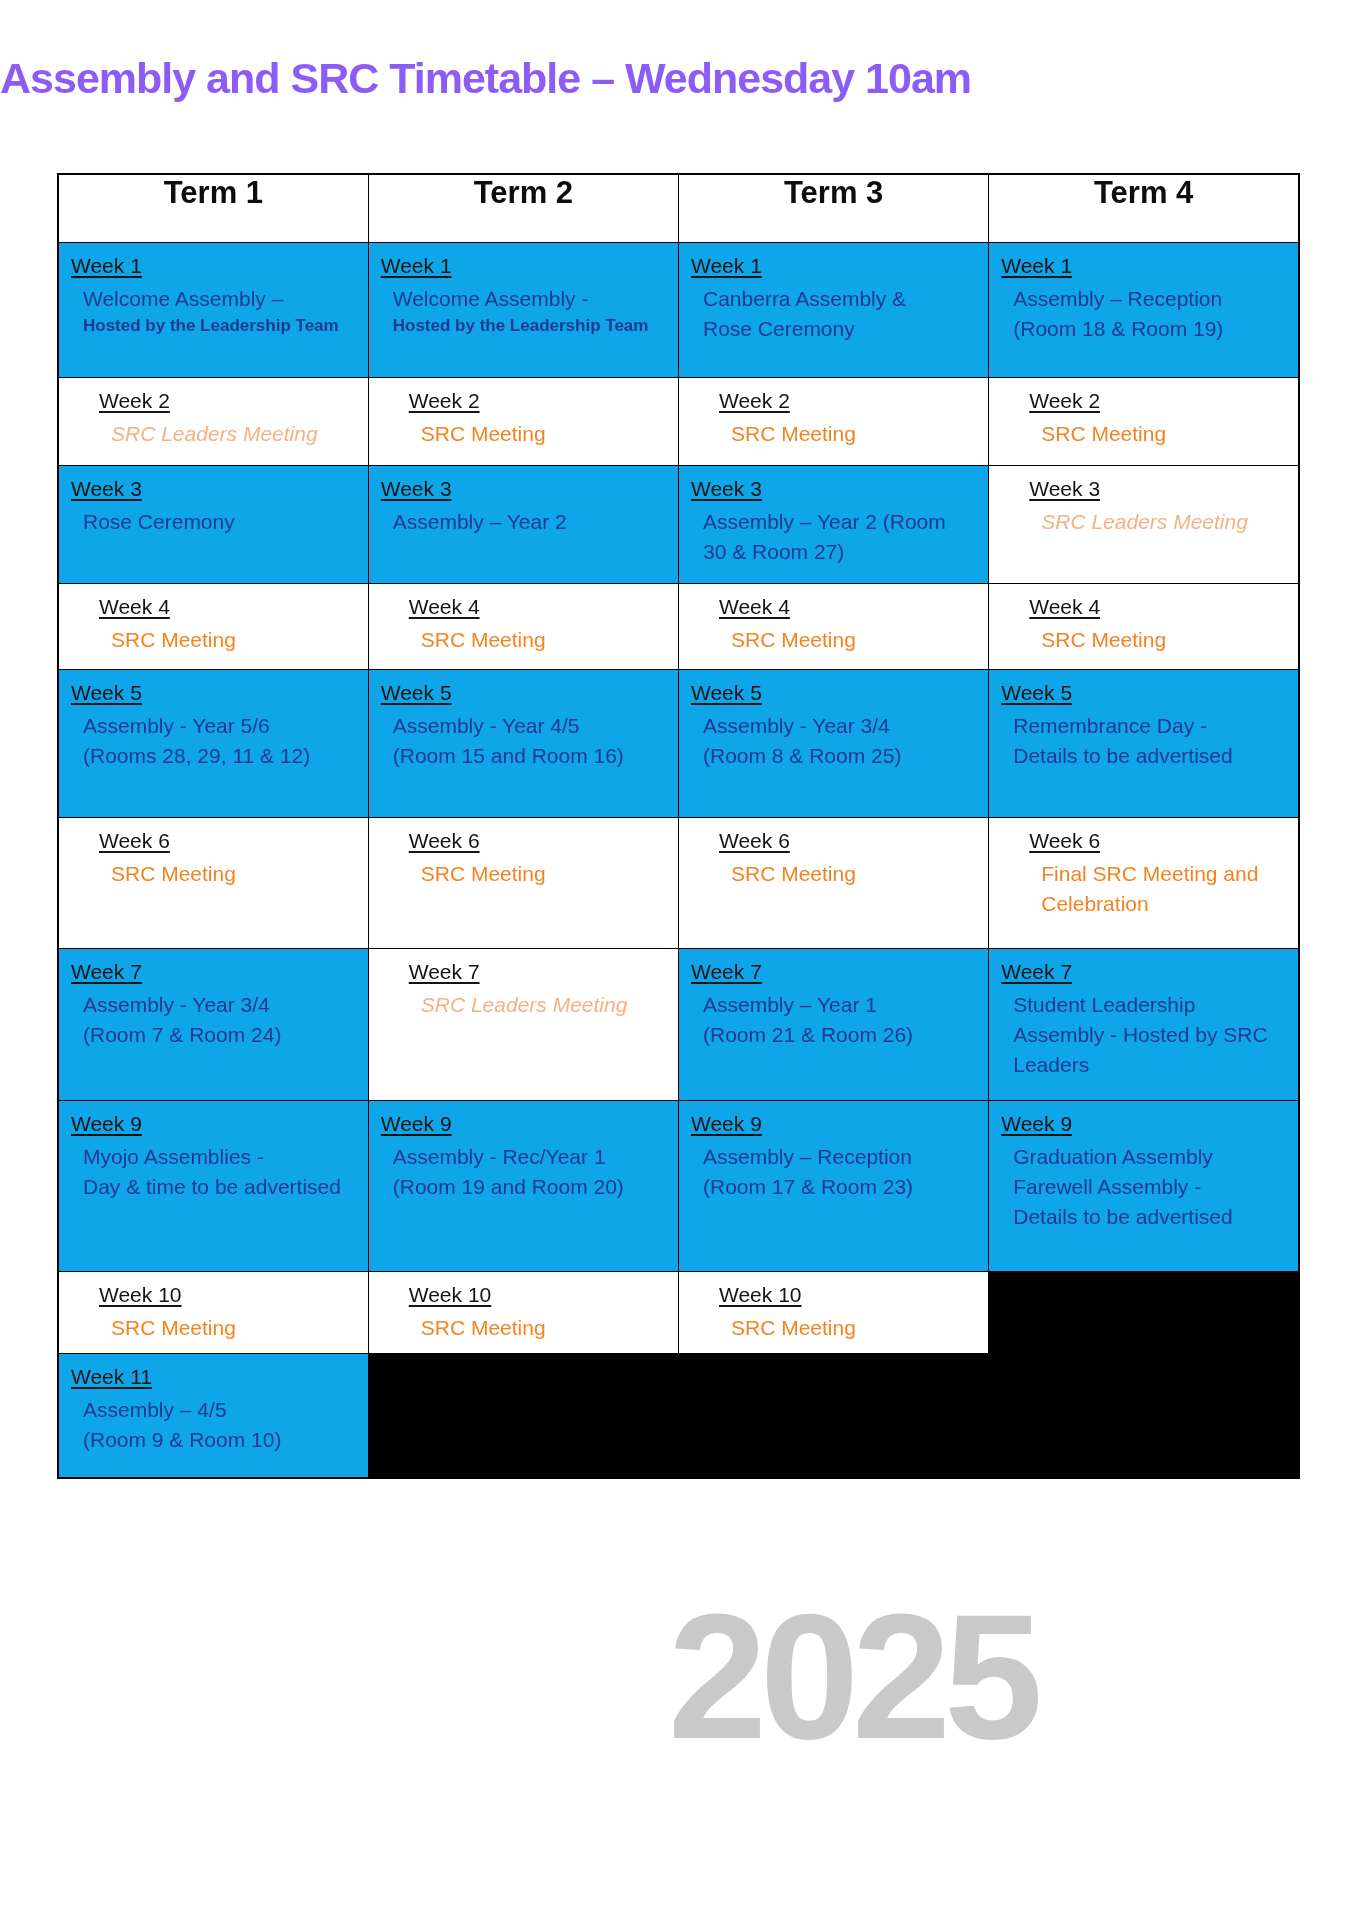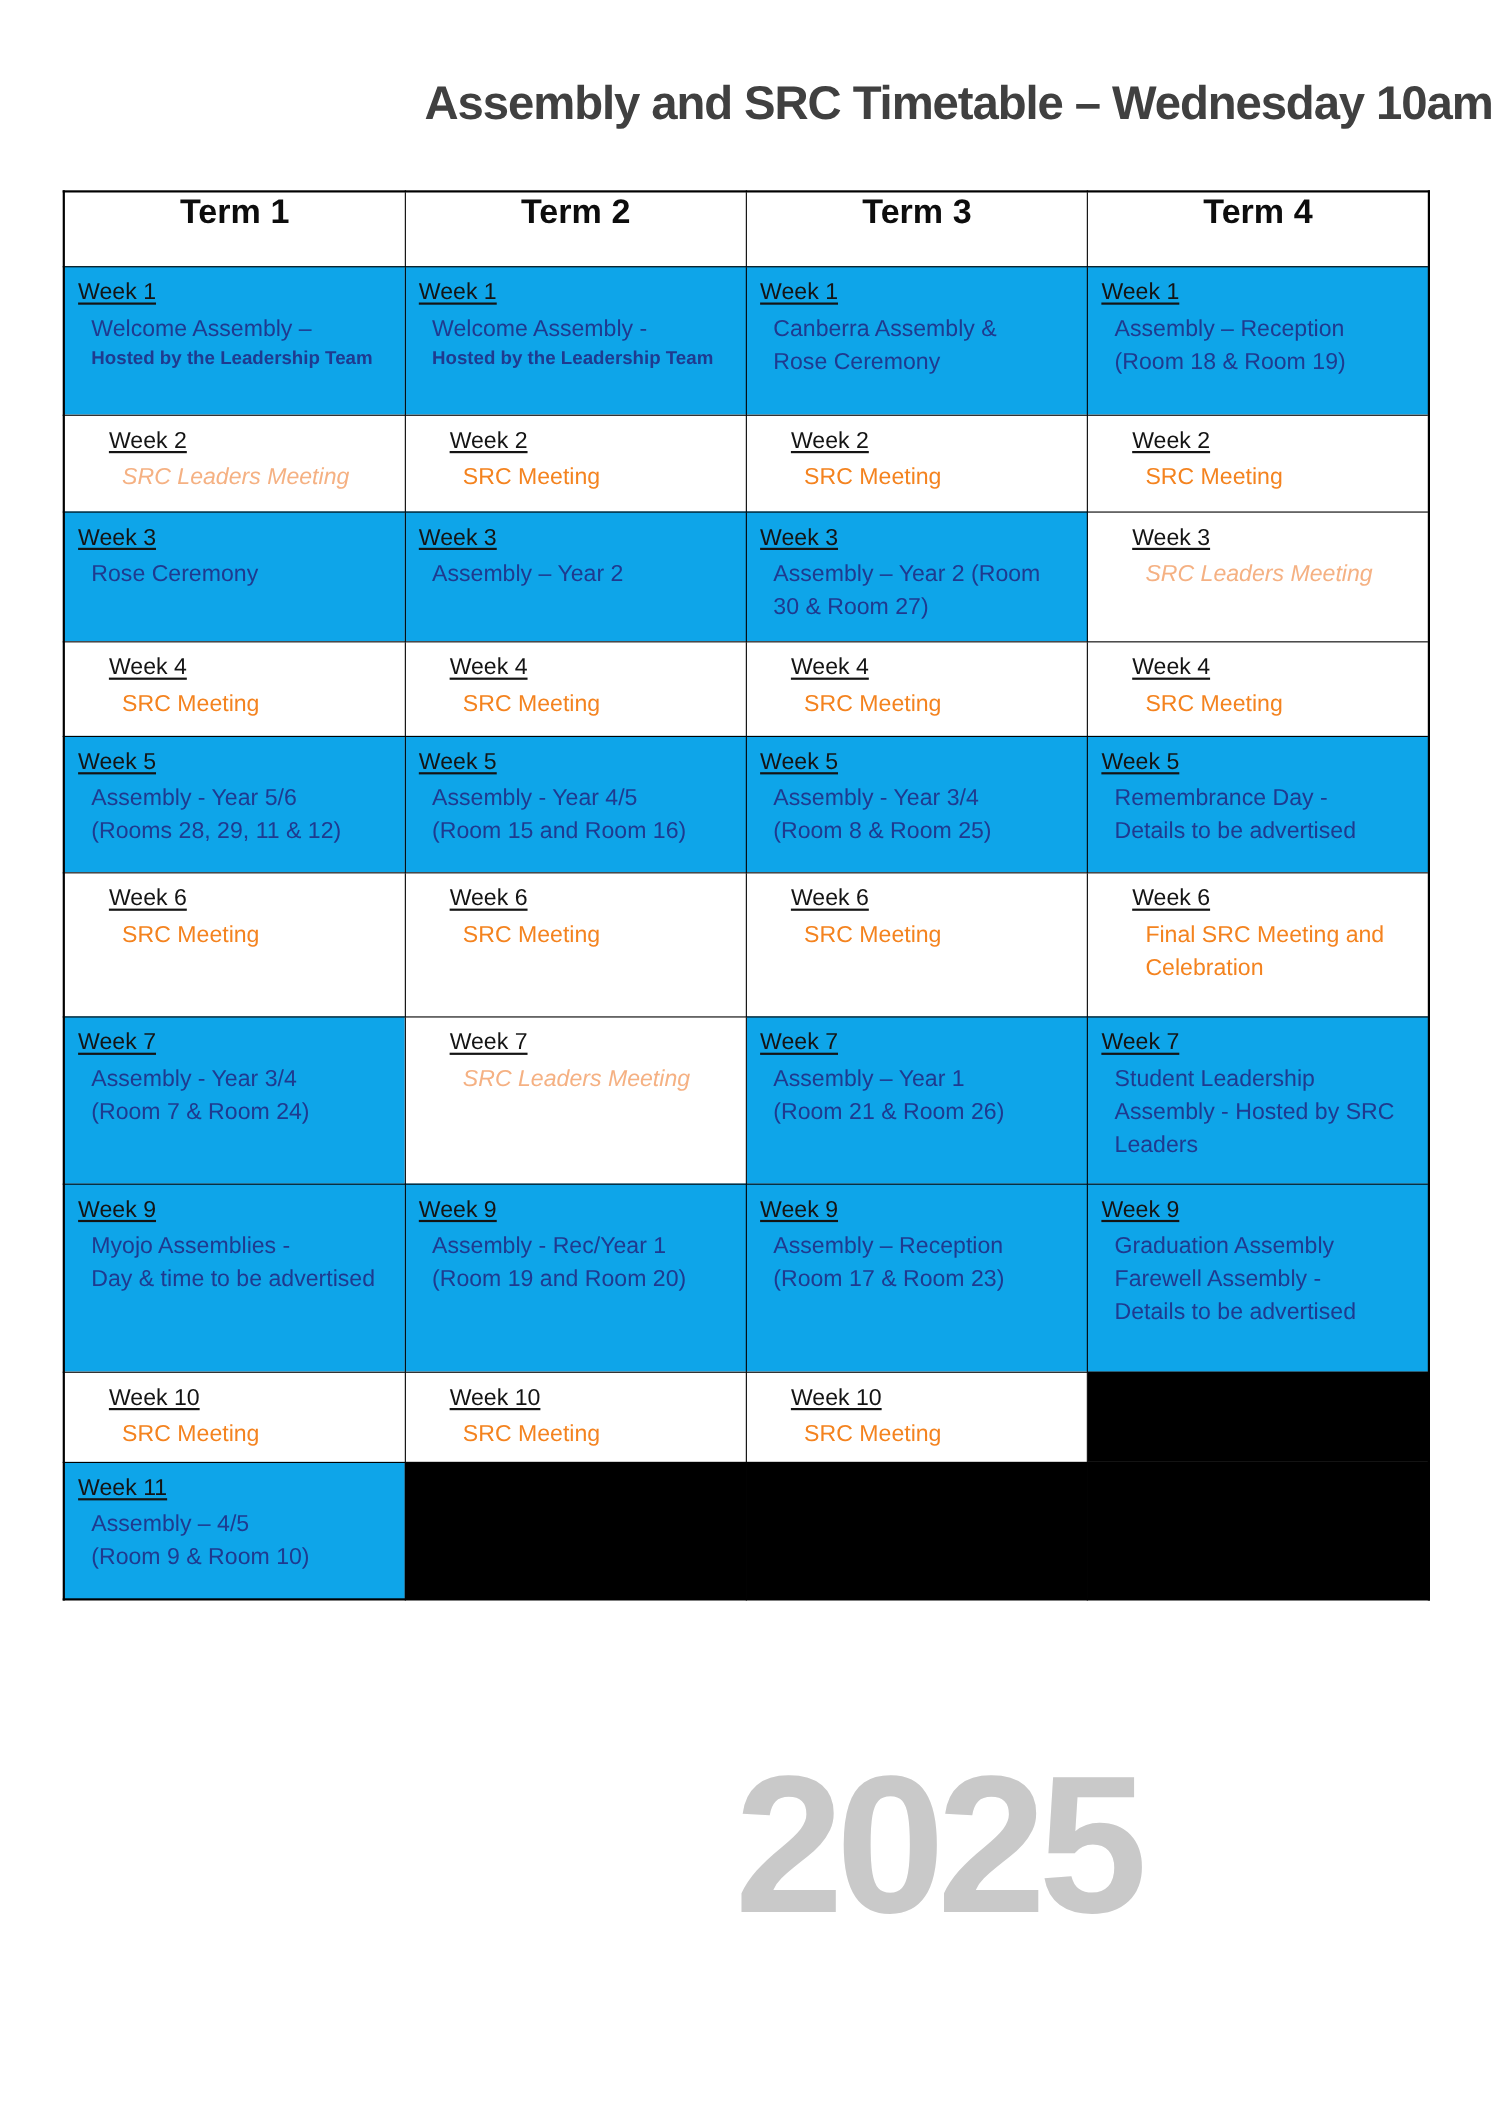--- a/index.html
+++ b/index.html
@@ -1,21 +1,21 @@
 <!DOCTYPE html>
 <html><head>
 <meta charset="utf-8">
 <style>
   * { margin:0; padding:0; box-sizing:border-box; }
   html,body { width:1357px; height:1920px; background:#ffffff;
     font-family:"Liberation Sans", sans-serif; overflow:hidden; }
   .page { position:relative; width:1357px; height:1920px; background:#fff; }
 
-  .title { position:absolute; top:70px; left:0; width:100%;
-    text-align:right; font-size:43px; font-weight:800; color:#404040;
+  .title { position:absolute; top:54px; left:0; width:100%;
+    text-align:left; font-size:43px; font-weight:800; color:#8b5cf6;
     letter-spacing:-1px; }
 
   table.timetable { position:absolute; top:173px; left:57px; width:1243px;
     border-collapse:collapse; table-layout:fixed; border:2.5px solid #000; }
   table.timetable th, table.timetable td {
     border:1.5px solid #000; vertical-align:top; }
   th.term { height:68px; vertical-align:middle; text-align:center;
     font-size:31px; font-weight:700; color:#0d0d0d; background:#fff; }
 
   td.cell { padding:8px 10px 6px 12px; font-size:21px; line-height:1.42; }
@@ -122,21 +122,21 @@
           </td>
           <td class="cell bg-white">
             <div class="week-label">Week 4</div>
             <div class="line orange">SRC Meeting</div>
           </td>
           <td class="cell bg-white">
             <div class="week-label">Week 4</div>
             <div class="line orange">SRC Meeting</div>
           </td>
         </tr>
-        <tr style="height: 124px; padding-left: 11px;">
+        <tr style="height: 148px; padding-left: 11px;">
           <td class="cell bg-green">
             <div class="week-label">Week 5</div>
             <div class="line blue">Assembly - Year 5/6</div>
             <div class="line blue">(Rooms 28, 29, 11 &amp; 12)</div>
           </td>
           <td class="cell bg-green">
             <div class="week-label">Week 5</div>
             <div class="line blue">Assembly - Year 4/5</div>
             <div class="line blue">(Room 15 and Room 16)</div>
           </td>

